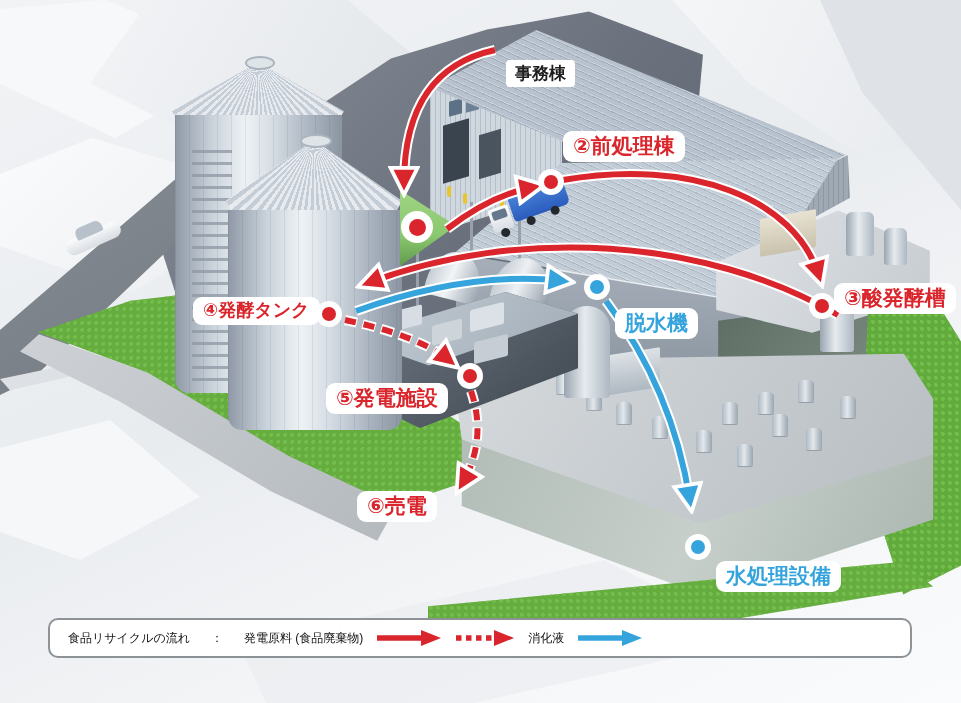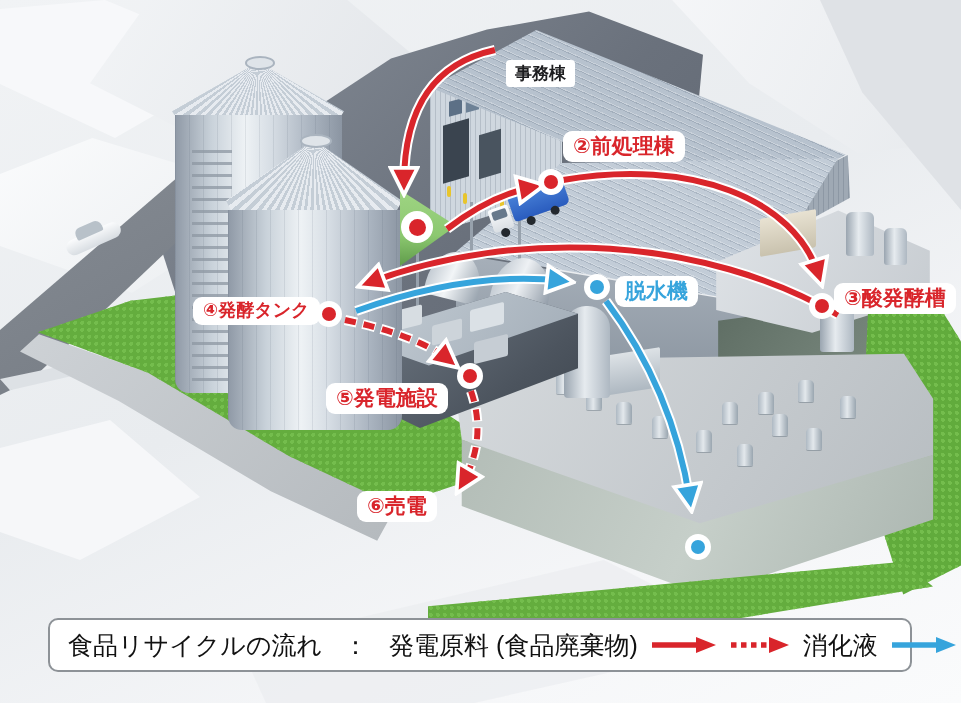--- a/index.html
+++ b/index.html
@@ -41,29 +41,29 @@
   
   .dot{position:absolute;z-index:35;background:#fff;border-radius:50%;
        display:flex;align-items:center;justify-content:center;width:26px;height:26px;}
   .dot i{display:block;width:14px;height:14px;border-radius:50%;}
   .dot.big{width:32px;height:32px;} .dot.big i{width:17px;height:17px;}
   .dot.red i{background:var(--flow-red);} .dot.blue i{background:var(--flow-blue);}
   
   .lab{position:absolute;z-index:40;background:#fff;border-radius:9px;
        padding:2px 10px 3px;font-weight:700;white-space:nowrap;line-height:1.25;}
   .lab-red{color:var(--flow-red);font-size:21px;}
-  .lab-blue{color:var(--flow-blue);font-size:21px;}
+  .lab-blue{color:var(--flow-blue);font-size:21px;margin-top:32px;}
   .lab-black{color:#1d1d1f;font-size:17px;font-weight:600;border-radius:4px;padding:3px 9px;}
   .lab-sm{font-size:18px;}
   
   .legend{
-    position:absolute;left:48px;top:618px;width:864px;height:54px;z-index:50;
+    position:absolute;left:48px;top:618px;width:864px;height:40px;z-index:50;
     background:#fff;border:2px solid #8d9297;border-radius:10px;
     display:flex;align-items:center;padding:0 18px;box-sizing:border-box;
-    font-size:25px;color:#111;font-weight:500;gap:13px;white-space:nowrap;
+    font-size:12px;color:#111;font-weight:500;gap:13px;white-space:nowrap;
   }
   .legend .sep{margin:0 8px;}
   .leg-arrow{flex:0 0 auto;display:block;}
   .la-red line{stroke:var(--flow-red);} .la-red polygon{fill:var(--flow-red);}
   .la-blue line{stroke:var(--flow-blue);} .la-blue polygon{fill:var(--flow-blue);}
   .equip{position:absolute;width:16px;height:22px;z-index:11;
          background:linear-gradient(90deg,#aeb9c3,#e3e8ec 45%,#9aa6b0);
          border-radius:5px 5px 2px 2px;box-shadow:0 1px 0 rgba(70,85,100,.35);}
   .pole{position:absolute;width:3px;background:#97a1ac;z-index:11;}
   .bollard{position:absolute;width:4px;height:11px;background:#e8c52c;border-radius:2px;z-index:9;}
@@ -262,20 +262,21 @@
       <i></i>
     </div>
 
   <div class="lab lab-black" style="left:506px;top:60px;text-align:center;">事務棟</div>
   <div class="lab lab-red" style="left:563px;top:131px;text-align:center;">②前処理棟</div>
   <div class="lab lab-red" style="left:834px;top:283px;">③酸発酵槽</div>
   <div class="lab lab-red lab-sm" style="left:193px;top:297px;">④発酵タンク</div>
   <div class="lab lab-blue" style="left:615px;top:276px;">脱水機</div>
   <div class="lab lab-red" style="left:326px;top:383px;text-align:right;">⑤発電施設</div>
   <div class="lab lab-red" style="left:357px;top:491px;">⑥売電</div>
+  <div class="lab lab-blue" style="left:716px;top:529px;">水処理設備</div>
 
   <div class="legend">
     <span>食品リサイクルの流れ</span>
     <span class="sep">：</span>
     <span>発電原料 (食品廃棄物)</span>
     <svg class="leg-arrow la-red" width="66" height="18" viewBox="0 0 66 18">
       <line x1="1" y1="9" x2="47" y2="9" stroke-width="5.5"></line>
         <polygon points="45,1 65,9 45,17"></polygon>
     </svg>
     <svg class="leg-arrow la-red" width="60" height="18" viewBox="0 0 60 18">

